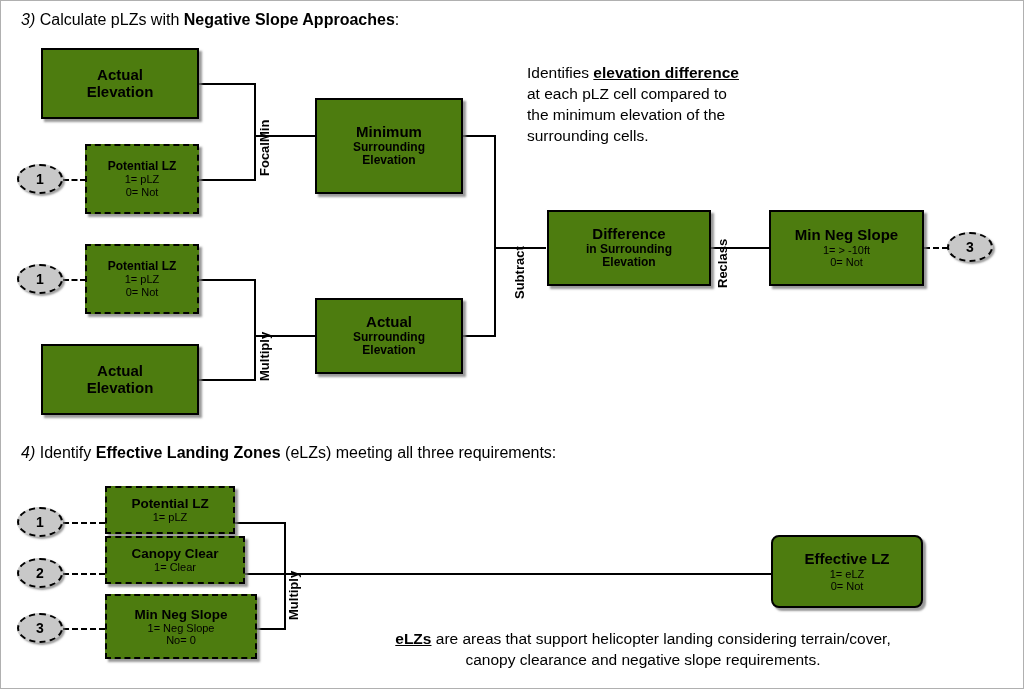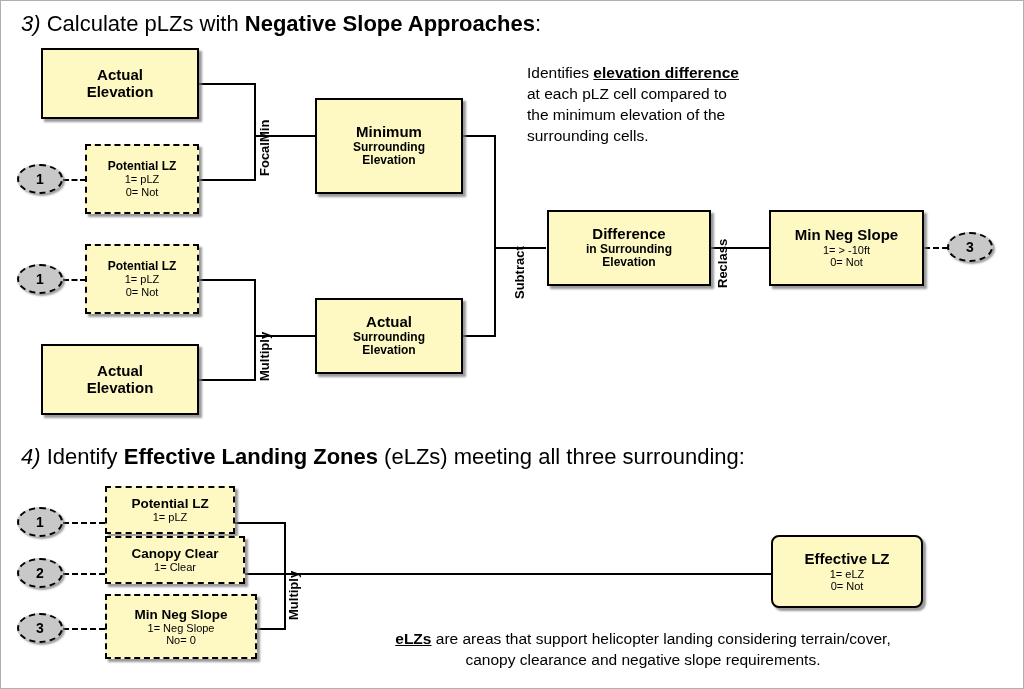--- a/index.html
+++ b/index.html
@@ -15,35 +15,35 @@
     position: relative;
     width: 1024px;
     height: 689px;
     border: 1px solid #b0b0b0;
     box-sizing: border-box;
     overflow: hidden;
     background: #fff;
   }
   .hdr {
     position: absolute;
-    font-size: 22px;
+    font-size: 16px;
     white-space: nowrap;
     color: #000;
   }
   .hdr .num {
     font-style: italic;
   }
   .hdr .bold {
     font-weight: bold;
   }
 
   
   .box {
     position: absolute;
-    background: #fef9c3;
+    background: #4d7c0f;
     border: 2px solid #000;
     box-sizing: border-box;
     box-shadow: 3px 3px 2px rgba(120,120,120,0.75);
     display: flex;
     flex-direction: column;
     align-items: center;
     justify-content: center;
     text-align: center;
     line-height: 1.12;
   }
@@ -220,21 +220,21 @@
   <div class="para" style="left:526px; top:62px; width:300px;">
     <span>Identifies </span><u><b>elevation difference</b></u><br>
     <span>at each pLZ cell compared to</span><br>
     <span>the minimum elevation of the</span><br>
     <span>surrounding cells.</span>
   </div>
 
 
   <div class="hdr" style="left:20px; top:443px;">
     <span class="num">4)</span>
-    <span>Identify </span><span class="bold">Effective Landing Zones</span><span> (eLZs) meeting all three surrounding:</span>
+    <span>Identify </span><span class="bold">Effective Landing Zones</span><span> (eLZs) meeting all three requirements:</span>
   </div>
 
   <div class="ln dash-h" style="left:62px; top:521px; width:42px;"></div>
   <div class="ln dash-h" style="left:62px; top:572px; width:42px;"></div>
   <div class="ln dash-h" style="left:62px; top:627px; width:42px;"></div>
 
   <div class="ln h" style="left:234px; top:521px; width:50px;"></div>
   <div class="ln h" style="left:244px; top:572px; width:40px;"></div>
   <div class="ln h" style="left:256px; top:627px; width:28px;"></div>
   <div class="ln v" style="left:283px; top:521px; height:108px;"></div>

